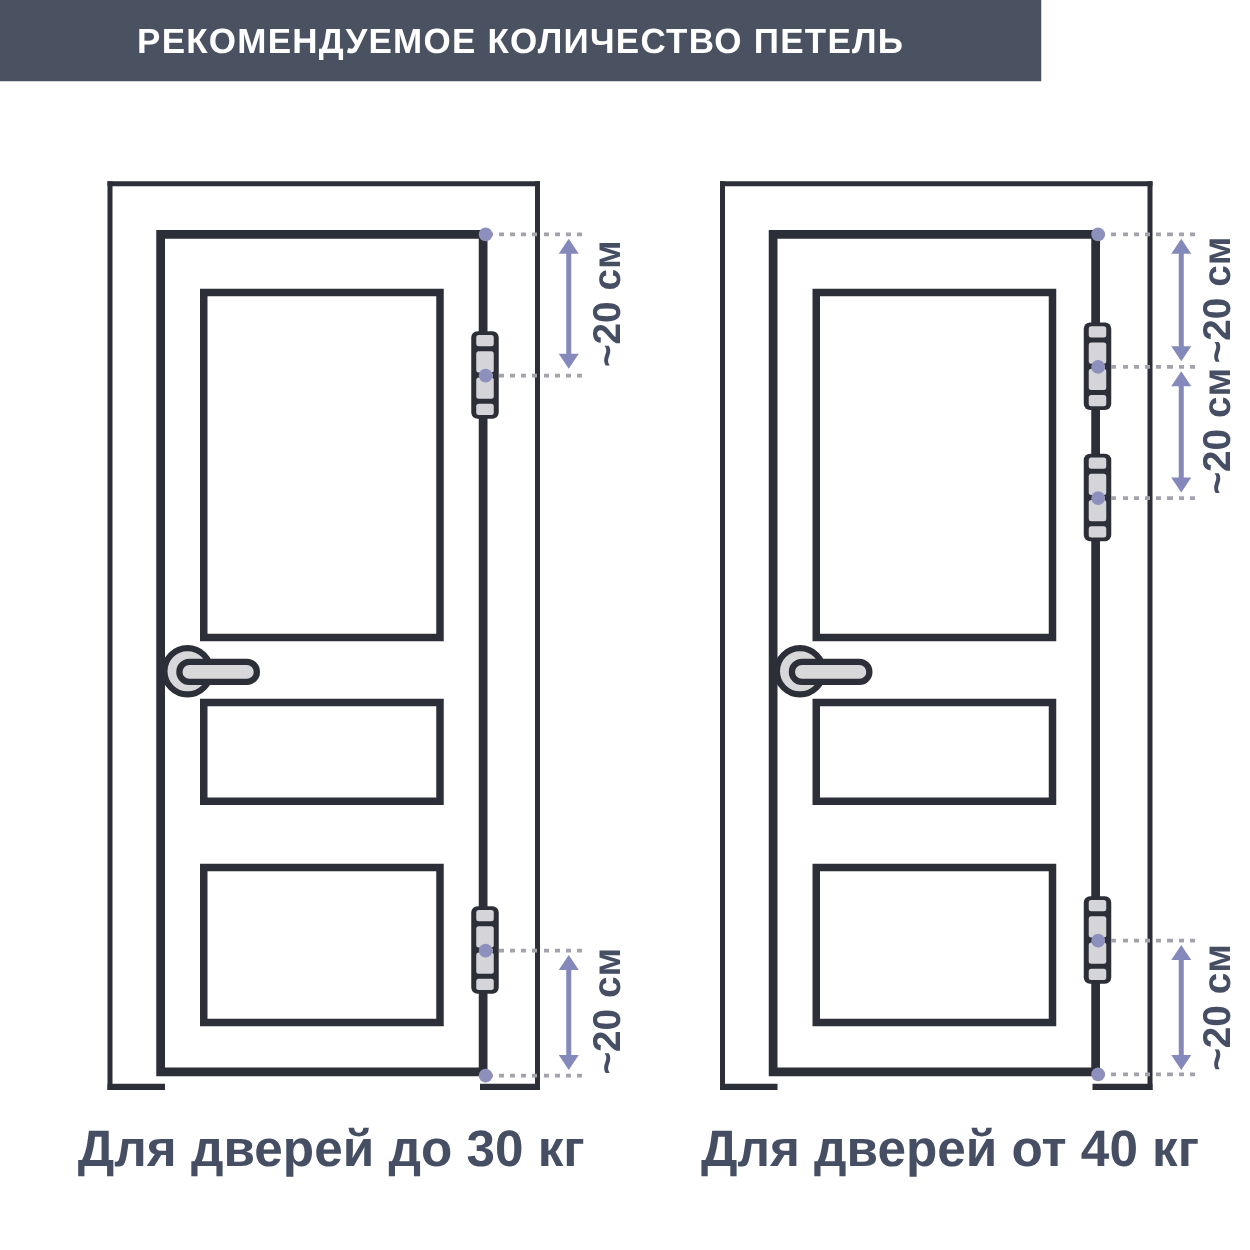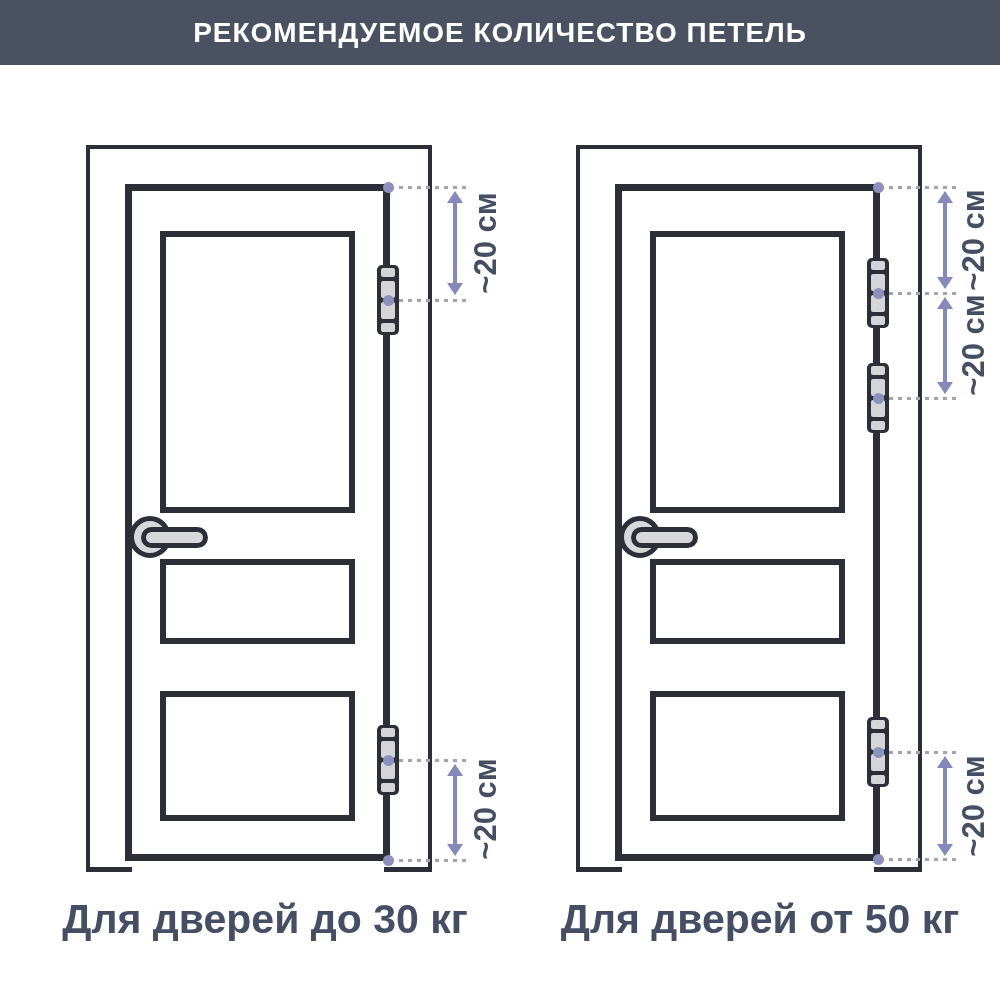--- a/index.html
+++ b/index.html
@@ -4,21 +4,21 @@
 <style>
   * { margin:0; padding:0; box-sizing:border-box; }
   html,body { background:#e9e9e9; }
   .stage {
     position:relative; width:1000px; height:1000px; margin:0 auto;
     background:#ffffff; overflow:hidden;
     font-family:"Liberation Sans", sans-serif;
   }
   
   .header {
-    position:absolute; left:0; top:0; width:1000px; height:65px;
+    position:absolute; left:0; top:0; width:833px; height:65px;
     background:#4a5161; display:flex; align-items:center; justify-content:center;
   }
   .header .title {
     color:#ffffff; font-size:28px; font-weight:bold; letter-spacing:1px;
     white-space:nowrap;
   }
   
   .abs { position:absolute; }
   .frame {
     border:4px solid #2c2f37; border-bottom:none; background:transparent;
@@ -200,16 +200,16 @@
     <div class="abs dim-arrow" style="left:936px; top:756px; height:100px;">
       <div class="head-up"></div>
       <div class="shaft"></div>
       <div class="head-down"></div>
     </div>
 
     <div class="abs dim-label" style="left:912px; top:223px;">~20 см</div>
     <div class="abs dim-label" style="left:912px; top:328px;">~20 см</div>
     <div class="abs dim-label" style="left:912px; top:789px;">~20 см</div>
 
-    <div class="abs caption" style="left:495px; top:896px;">Для дверей от 50 кг</div>
+    <div class="abs caption" style="left:495px; top:896px;">Для дверей от 40 кг</div>
   </div>
 
 </div>
 
 </body></html>

